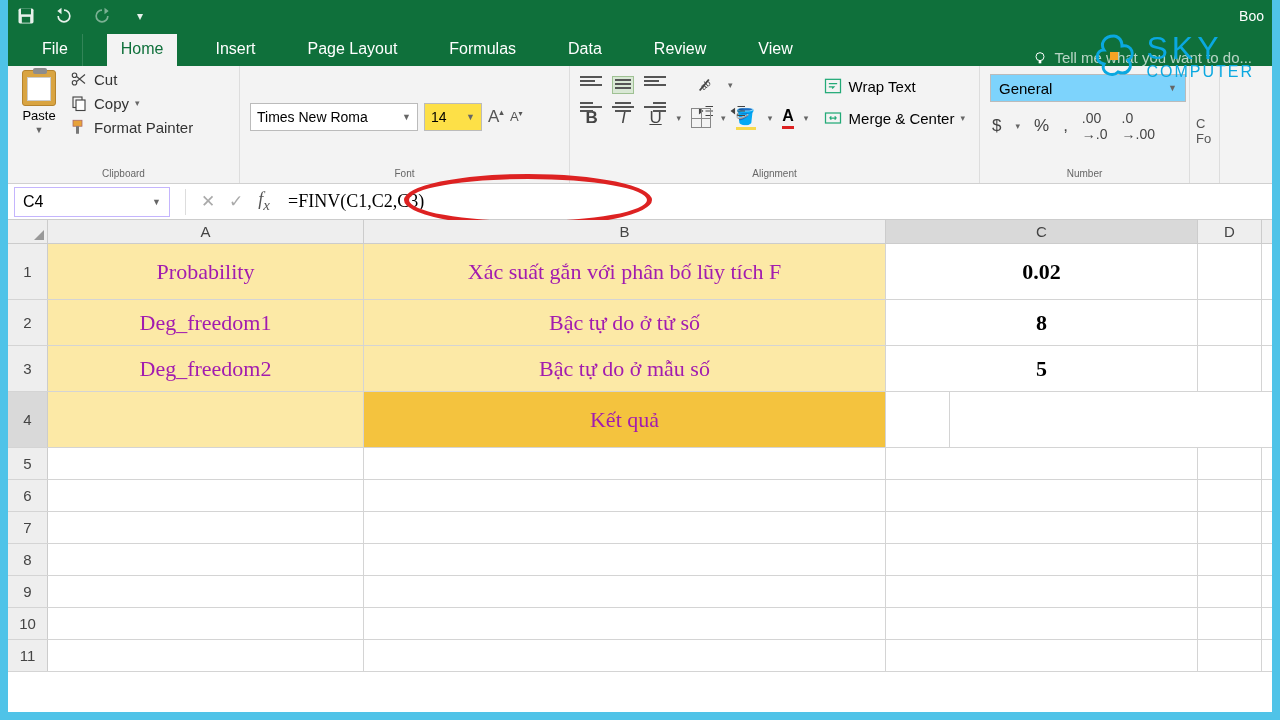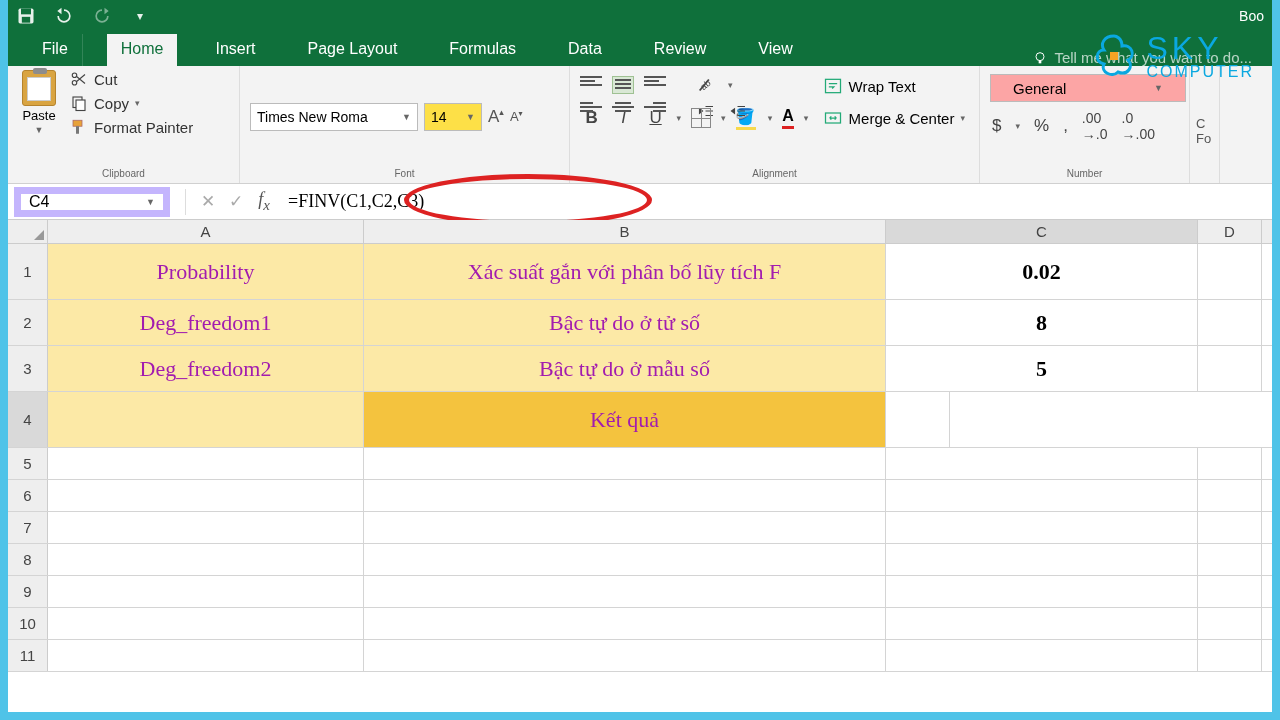--- a/index.html
+++ b/index.html
@@ -113,34 +113,34 @@
   .al-icn span{ height:2px; background:#555; display:block;}
   .al-mid{ background:#d9e8d5; padding:2px; border:1px solid #9fc193;}
   .indent-icn{width:22px;height:18px;}
   .wrap-btn,.merge-btn{ display:flex; align-items:center; gap:6px; font-size:15px;}
   .wrap-icn,.merge-icn{width:20px;height:20px;}
   .align-right{ margin-left:auto; display:flex; flex-direction:column; gap:12px;}
   .orient-icn{width:22px;height:22px;}
   
   .num-group{ width:210px;}
   .num-top{ padding:4px 4px 6px;}
-  .num-format{ width:196px; height:28px; border:1px solid #bbb; background:#fca5a5; display:flex; align-items:center; justify-content:space-between; padding:0 22px; font-size:15px;gap:10px;}
+  .num-format{ width:196px; height:28px; border:1px solid #bbb; background:#7dd3fc; display:flex; align-items:center; justify-content:space-between; padding:0 8px; font-size:15px;gap:10px;}
   .num-bot{ display:flex; gap:14px; padding:2px 6px; font-size:17px; color:#444; align-items:center;}
   .dec-icn{font-size:14px;}
   .truncated { width:30px;}
   
   .fbar {
     height: 36px;
     background:#fff;
     border-bottom:1px solid #ccc;
     display:flex;
     align-items:center;
     position:relative;
   }
-  .namebox{ width:156px; height:30px; border:7px solid #c4b5fd; margin-left:6px; display:flex; align-items:center; justify-content:space-between; padding:0 8px; font-size:16px;}
+  .namebox{ width:156px; height:30px; border:1px solid #c4b5fd; margin-left:6px; display:flex; align-items:center; justify-content:space-between; padding:0 8px; font-size:16px;}
   .fbar-sep{ width:8px; border-right:1px solid #ddd; height:26px; margin:0 8px;}
   .fbar-btn{ width:28px; text-align:center; color:#aaa; font-size:17px;}
   .fx{ font-style:italic; font-family:"Times New Roman",serif; color:#555; font-size:18px;}
   .formula-input{ flex:1; padding:0 10px; font-size:18px; font-family:"Times New Roman",serif;}
   .red-ellipse{
     position:absolute;
     left:396px; top:-10px;
     width:248px; height:52px;
     border:5px solid #d22;
     border-radius:50%;

